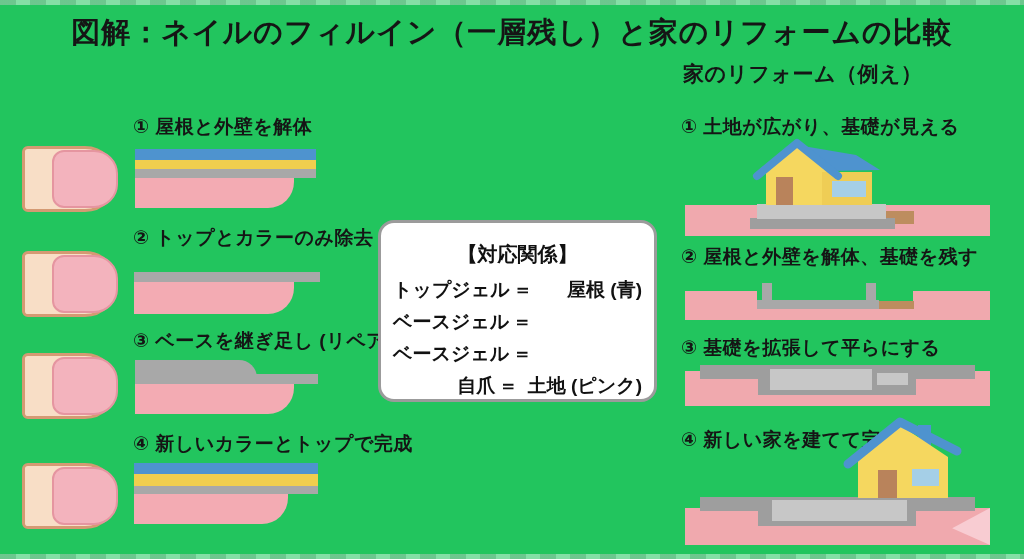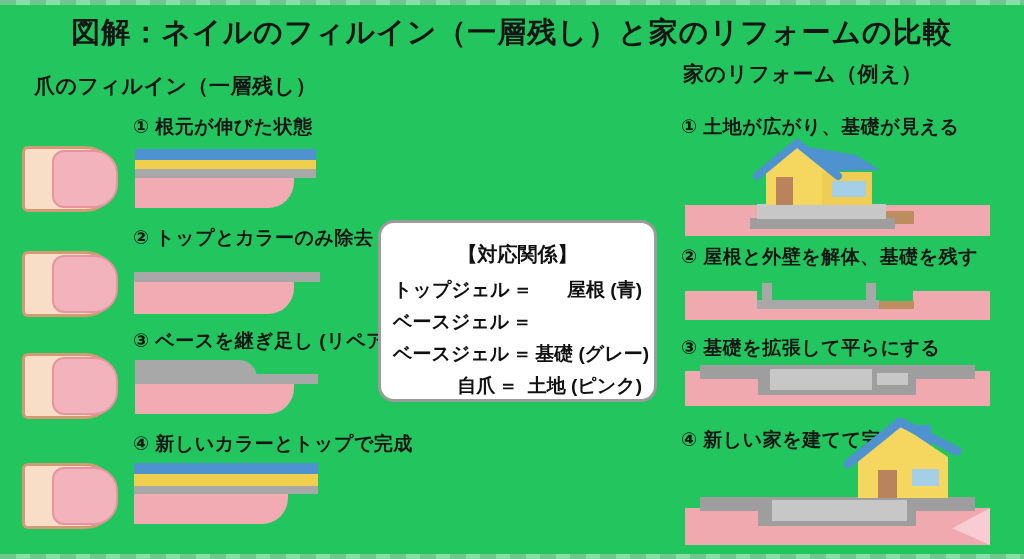--- a/index.html
+++ b/index.html
@@ -57,24 +57,23 @@
 </head>
 <body>
 
 <div class="stage">
 
   <div class="edge-band" style="top:0;"></div>
   <div class="edge-band" style="bottom:0;"></div>
 
   <div class="title">図解：ネイルのフィルイン（一層残し）と家のリフォームの比較</div>
 
-  <div class="col-heading" style="left:34px;top:72px;">爪のフィルイン（一層残し）</div>
   <div class="col-heading" style="left:683px;top:60px;">家のリフォーム（例え）</div>
 
-  <div class="step-label" style="left:133px;top:114px;">① 根元が伸びた状態</div>
+  <div class="step-label" style="left:133px;top:114px;">① 屋根と外壁を解体</div>
   <div class="finger" style="top:146px;">
       <div class="nail"></div>
     </div>
   <div>
     <div class="strip blue" style="left:135px;top:149px;width:181px;height:11px;"></div>
     <div class="strip yellow" style="left:135px;top:160px;width:181px;height:9px;"></div>
     <div class="strip gray" style="left:135px;top:169px;width:181px;height:9px;"></div>
     <div class="strip pinknail" style="left:135px;top:178px;width:159px;height:30px;"></div>
   </div>
 
@@ -115,21 +114,20 @@
       <span class="eq">＝</span>
       <span class="r">屋根 (青)</span>
     </div>
     <div class="legend-row">
       <span class="l">ベースジェル</span>
       <span class="eq">＝</span>
     </div>
     <div class="legend-row">
       <span class="l">ベースジェル</span>
       <span class="eq">＝</span>
-      <span class="r">基礎 (グレー)</span>
     </div>
     <div class="legend-row">
       <span class="l">自爪</span>
       <span class="eq">＝</span>
       <span class="r">土地 (ピンク)</span>
     </div>
   </div>
 
   <div class="step-label" style="left:681px;top:114px;">① 土地が広がり、基礎が見える</div>
   <div>

